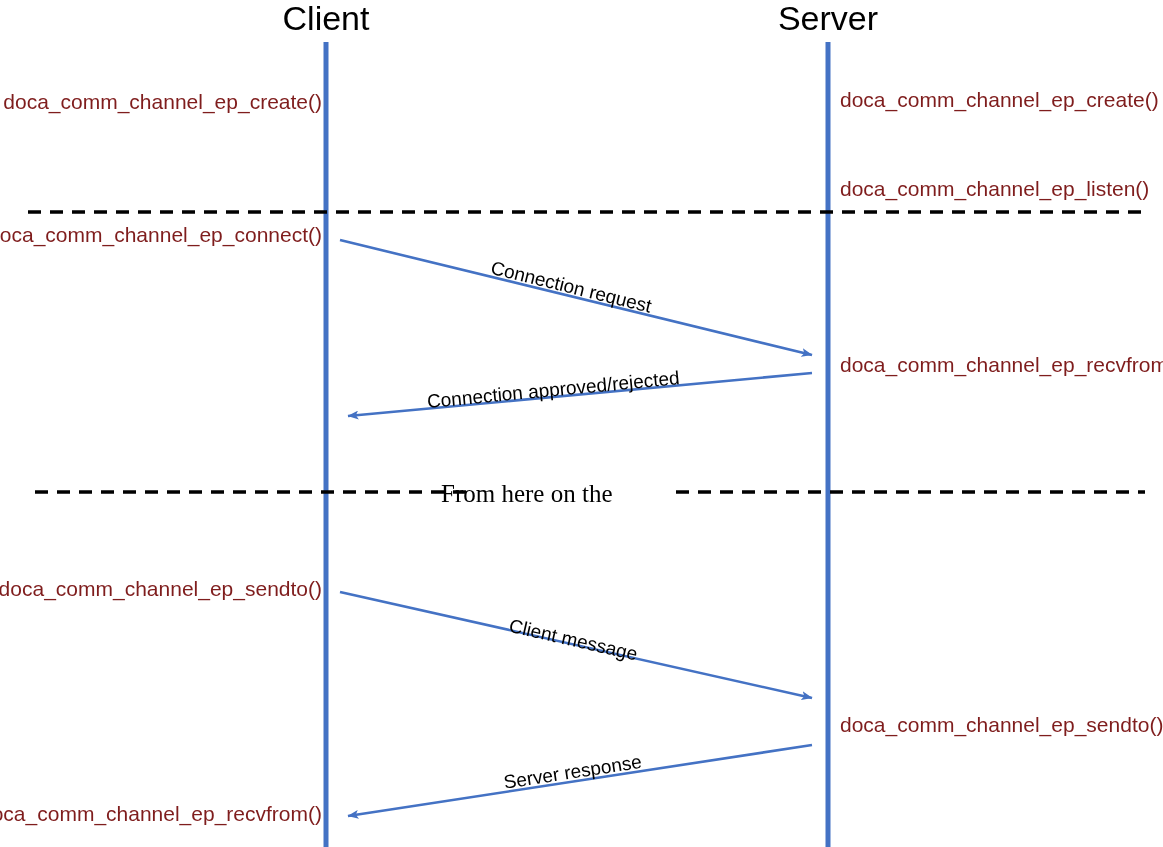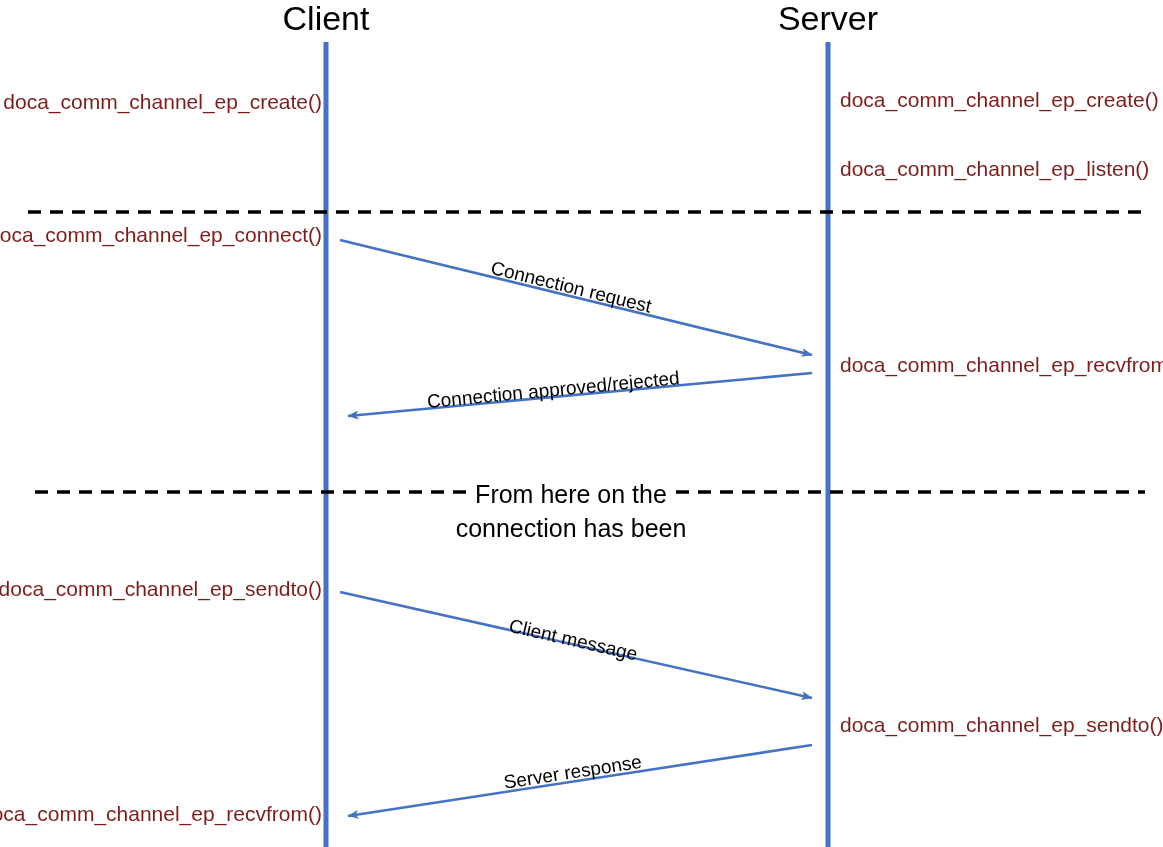--- a/index.html
+++ b/index.html
@@ -53,23 +53,23 @@
     line-height: 23px;
     color: #000000;
     white-space: nowrap;
     transform-origin: left top;
   }
   .note-block {
     position: absolute;
     font-size: 25px;
     line-height: 34px;
     color: #000000;
-    text-align: center;
     transform: translateX(-50%);
     width: 260px;
+    font-family: Liberation Serif, serif;
   }
 </style>
 </head>
 <body>
 
 <div id="diagram">
 
   <svg class="layer" viewBox="0 0 1163 847" xmlns="http://www.w3.org/2000/svg">
     <defs>
       <marker id="arrowRight" markerWidth="11" markerHeight="9" refX="10.5" refY="4.5" orient="auto" markerUnits="userSpaceOnUse">
@@ -105,27 +105,26 @@
 
   <div class="actor-title" style="left:326px; top:-2px;">Client</div>
   <div class="actor-title" style="left:828px; top:-2px;">Server</div>
 
   <div class="api-label right-align" style="left:322px; top:89px;">doca_comm_channel_ep_create()</div>
   <div class="api-label right-align" style="left:322px; top:222px;">doca_comm_channel_ep_connect()</div>
   <div class="api-label right-align" style="left:322px; top:576px;">doca_comm_channel_ep_sendto()</div>
   <div class="api-label right-align" style="left:322px; top:801px;">doca_comm_channel_ep_recvfrom()</div>
 
   <div class="api-label" style="left:840px; top:87px;">doca_comm_channel_ep_create()</div>
-  <div class="api-label" style="left:840px; top:156px;">doca_comm_channel_ep_listen()</div>
+  <div class="api-label" style="left:840px; top:176px;">doca_comm_channel_ep_listen()</div>
   <div class="api-label" style="left:840px; top:352px;">doca_comm_channel_ep_recvfrom()</div>
   <div class="api-label" style="left:840px; top:712px;">doca_comm_channel_ep_sendto()</div>
 
   <div class="msg-label" style="left:494px; top:256px; transform: rotate(13.8deg);">Connection request</div>
   <div class="msg-label" style="left:426px; top:390px; transform: rotate(-5.4deg);">Connection approved/rejected</div>
   <div class="msg-label" style="left:512px; top:614px; transform: rotate(12.8deg);">Client message</div>
   <div class="msg-label" style="left:502px; top:771px; transform: rotate(-8.7deg);">Server response</div>
 
   <div class="note-block" style="left:571px; top:477px;">
     <div>From here on the</div>
-    <div>connection has been</div>
   </div>
 
 </div>
 
 </body></html>

